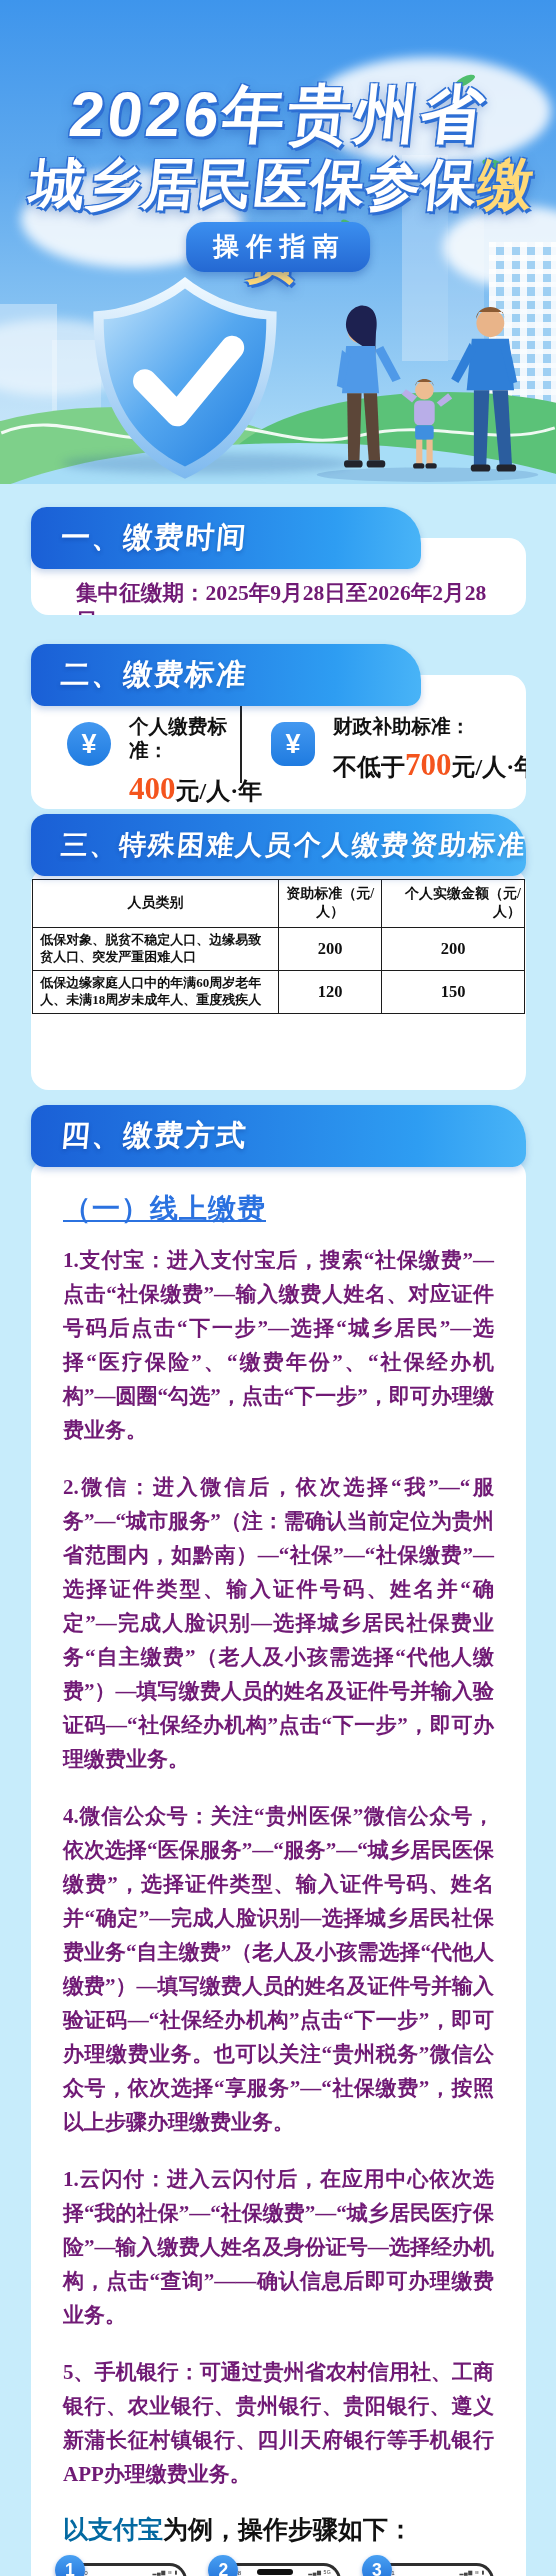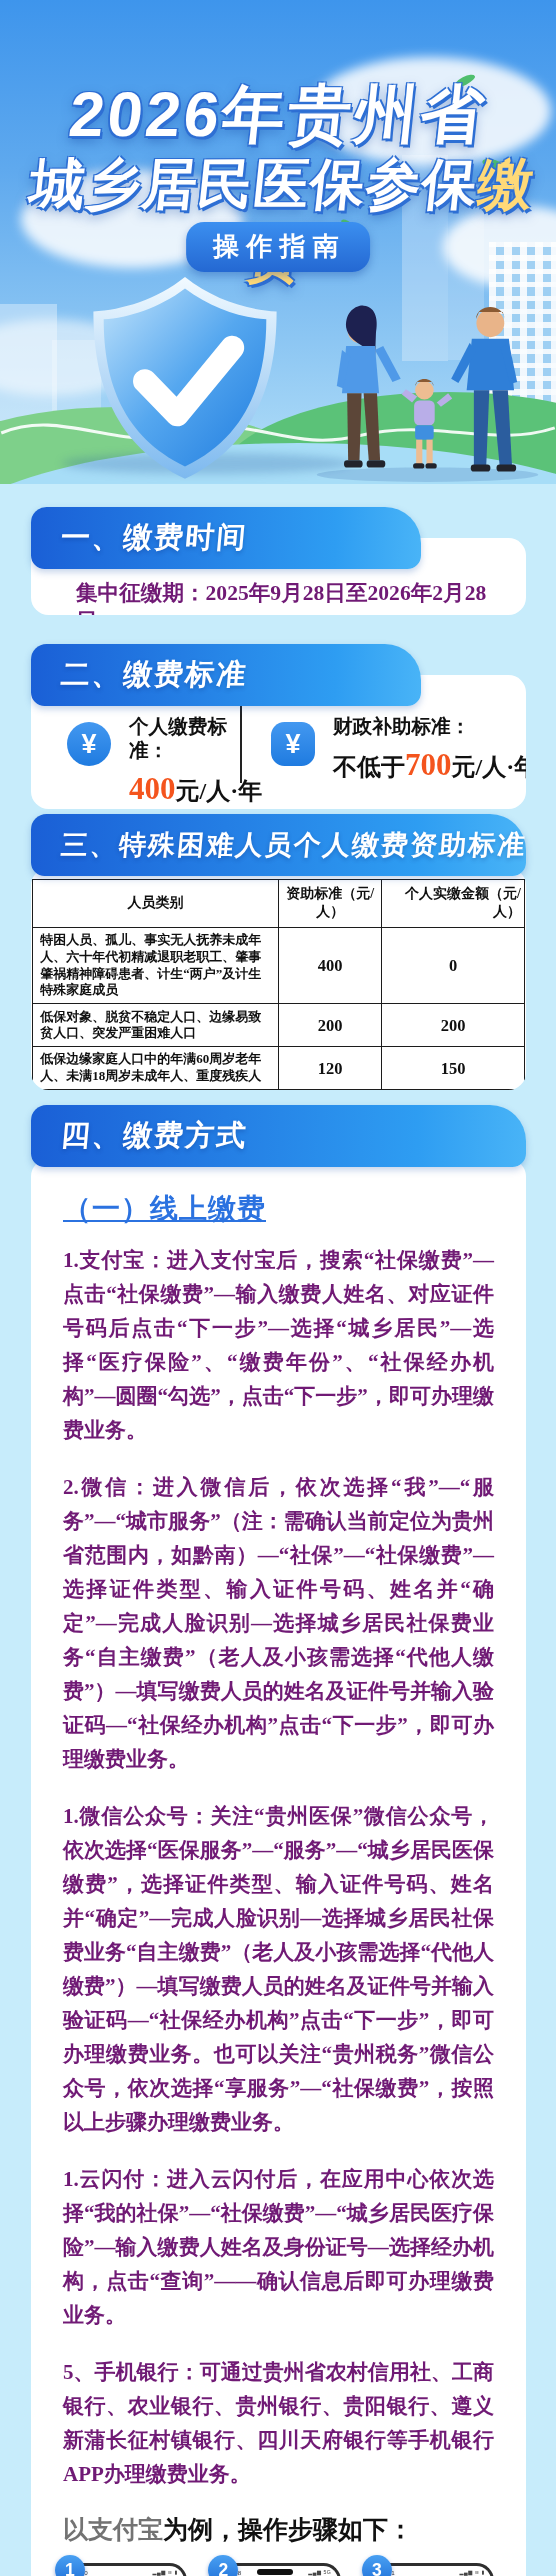--- a/index.html
+++ b/index.html
@@ -52,21 +52,21 @@
   table.aid th,table.aid td{border:1.5px solid #1c1c1c;font-family:"Liberation Serif",serif;color:#101010;}
   table.aid th{font-size:14px;font-weight:700;padding:5.2px 3.1px;text-align:center;}
   table.aid td{font-size:13px;font-weight:700;padding:4.1px 7.2px;line-height:1.3;}
   table.aid td.num{font-size:16.5px;text-align:center;}
 
   
   .s4-inner{padding:34px 32px 20.6px 32px;}
   .sub-heading{font:900 28px/1.15 "Liberation Sans",sans-serif;color:#2b72e0;letter-spacing:1px;margin:0 0 17.5px 0;text-decoration:underline;}
   .para{font:700 21px/34px "Liberation Serif",serif;color:#701a75;margin:0 0 23px 0;text-align:justify;}
   .example-line{font:700 25px/1.2 "Liberation Sans",sans-serif;color:#111;margin:3.1px 0 19.6px 0;}
-  .example-line .hl{color:#737373;text-align:center;}
+  .example-line .hl{color:#0369a1;text-align:center;}
 
   
   .steps-row{display:flex;justify-content:space-between;position:relative;}
   .step{position:relative;width:124px;}
   .row1{height:233px;}
   .phone{position:relative;width:124px;height:135px;}
   .phone-body{position:absolute;left:0;right:0;top:0;bottom:6.2px;background:#fff;border:3.6px solid #2e2e2e;
       border-bottom:none;border-radius:17.5px 17.5px 0 0;overflow:hidden;}
   .num-badge{position:absolute;left:-8.2px;top:-8.2px;width:30px;height:30px;border-radius:50%;z-index:5;
       background:linear-gradient(180deg,#49a0f2,#1f6fd8);color:#fff;font:700 17.5px/30px "Liberation Sans",sans-serif;text-align:center;
@@ -207,25 +207,20 @@
     <table class="aid">
       <thead>
         <tr>
           <th style="width:50%;">人员类别</th>
           <th style="width:21%;">资助标准（元/人）</th>
           <th style="width:29%;text-align:right;">个人实缴金额（元/人）</th>
         </tr>
       </thead>
       <tbody>
         <tr>
-          <td>特困人员、孤儿、事实无人抚养未成年人、六十年代初精减退职老职工、肇事肇祸精神障碍患者、计生“两户”及计生特殊家庭成员</td>
-          <td class="num">400</td>
-          <td class="num">0</td>
-        </tr>
-        <tr>
           <td>低保对象、脱贫不稳定人口、边缘易致贫人口、突发严重困难人口</td>
           <td class="num">200</td>
           <td class="num">200</td>
         </tr>
         <tr>
           <td>低保边缘家庭人口中的年满60周岁老年人、未满18周岁未成年人、重度残疾人</td>
           <td class="num">120</td>
           <td class="num">150</td>
         </tr>
       </tbody>
@@ -234,21 +229,21 @@
 
   <div class="banner" id="banner4" style="top:1105px;width:495px;box-sizing:border-box;">
     <div class="banner-title">四、缴费方式</div>
   </div>
   <div class="card" style="top:1159px;height:2303px;">
     <div class="s4-inner">
       <h2 class="sub-heading">（一）线上缴费</h2>
 
       <p class="para">1.支付宝：进入支付宝后，搜索“社保缴费”—点击“社保缴费”—输入缴费人姓名、对应证件号码后点击“下一步”—选择“城乡居民”—选择“医疗保险”、“缴费年份”、“社保经办机构”—圆圈“勾选”，点击“下一步”，即可办理缴费业务。</p>
       <p class="para">2.微信：进入微信后，依次选择“我”—“服务”—“城市服务”（注：需确认当前定位为贵州省范围内，如黔南）—“社保”—“社保缴费”—选择证件类型、输入证件号码、姓名并“确定”—完成人脸识别—选择城乡居民社保费业务“自主缴费”（老人及小孩需选择“代他人缴费”）—填写缴费人员的姓名及证件号并输入验证码—“社保经办机构”点击“下一步”，即可办理缴费业务。</p>
-      <p class="para">1.微信公众号：关注“贵州医保”微信公众号，依次选择“医保服务”—“服务”—“城乡居民医保缴费”，选择证件类型、输入证件号码、姓名并“确定”—完成人脸识别—选择城乡居民社保费业务“自主缴费”（老人及小孩需选择“代他人缴费”）—填写缴费人员的姓名及证件号并输入验证码—“社保经办机构”点击“下一步”，即可办理缴费业务。也可以关注“贵州税务”微信公众号，依次选择“享服务”—“社保缴费”，按照以上步骤办理缴费业务。</p>
+      <p class="para">4.微信公众号：关注“贵州医保”微信公众号，依次选择“医保服务”—“服务”—“城乡居民医保缴费”，选择证件类型、输入证件号码、姓名并“确定”—完成人脸识别—选择城乡居民社保费业务“自主缴费”（老人及小孩需选择“代他人缴费”）—填写缴费人员的姓名及证件号并输入验证码—“社保经办机构”点击“下一步”，即可办理缴费业务。也可以关注“贵州税务”微信公众号，依次选择“享服务”—“社保缴费”，按照以上步骤办理缴费业务。</p>
       <p class="para">1.云闪付：进入云闪付后，在应用中心依次选择“我的社保”—“社保缴费”—“城乡居民医疗保险”—输入缴费人姓名及身份证号—选择经办机构，点击“查询”——确认信息后即可办理缴费业务。</p>
       <p class="para">5、手机银行：可通过贵州省农村信用社、工商银行、农业银行、贵州银行、贵阳银行、遵义新蒲长征村镇银行、四川天府银行等手机银行APP办理缴费业务。</p>
 
       <div class="example-line">
         <span class="hl">以支付宝</span><span>为例，操作步骤如下：</span>
       </div>
 
       <div class="steps-row row1">
 
         <div class="step">

